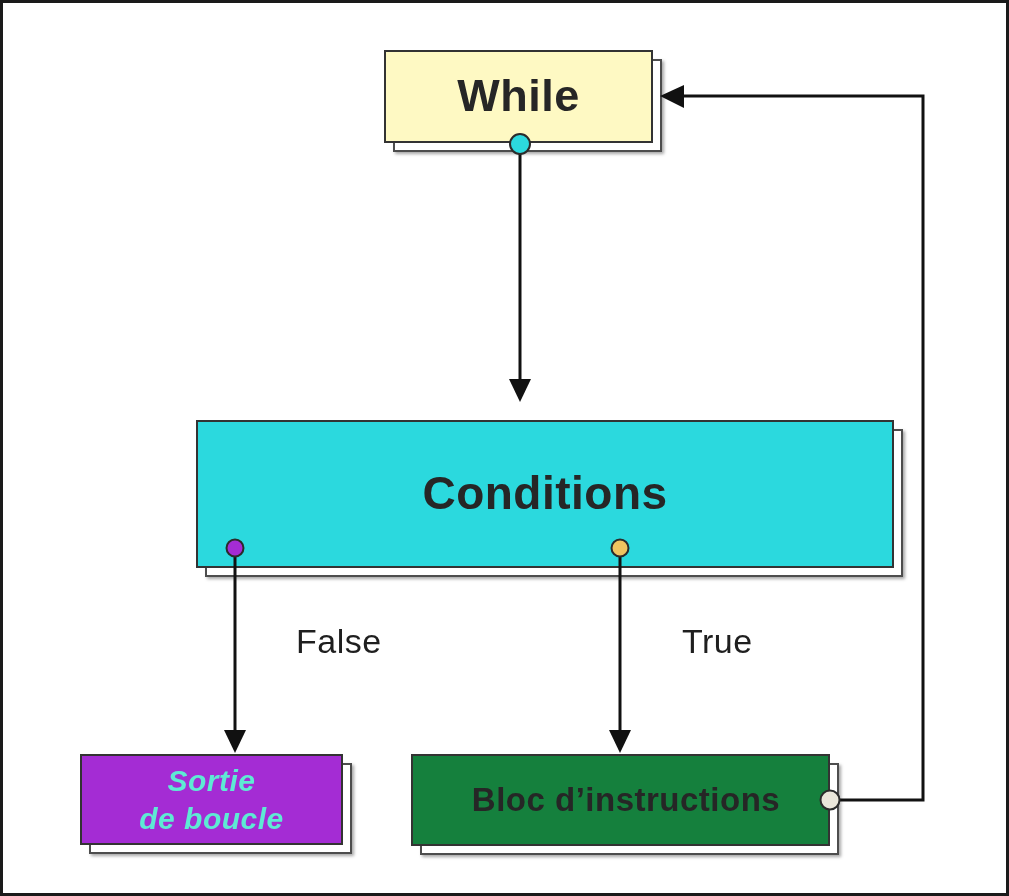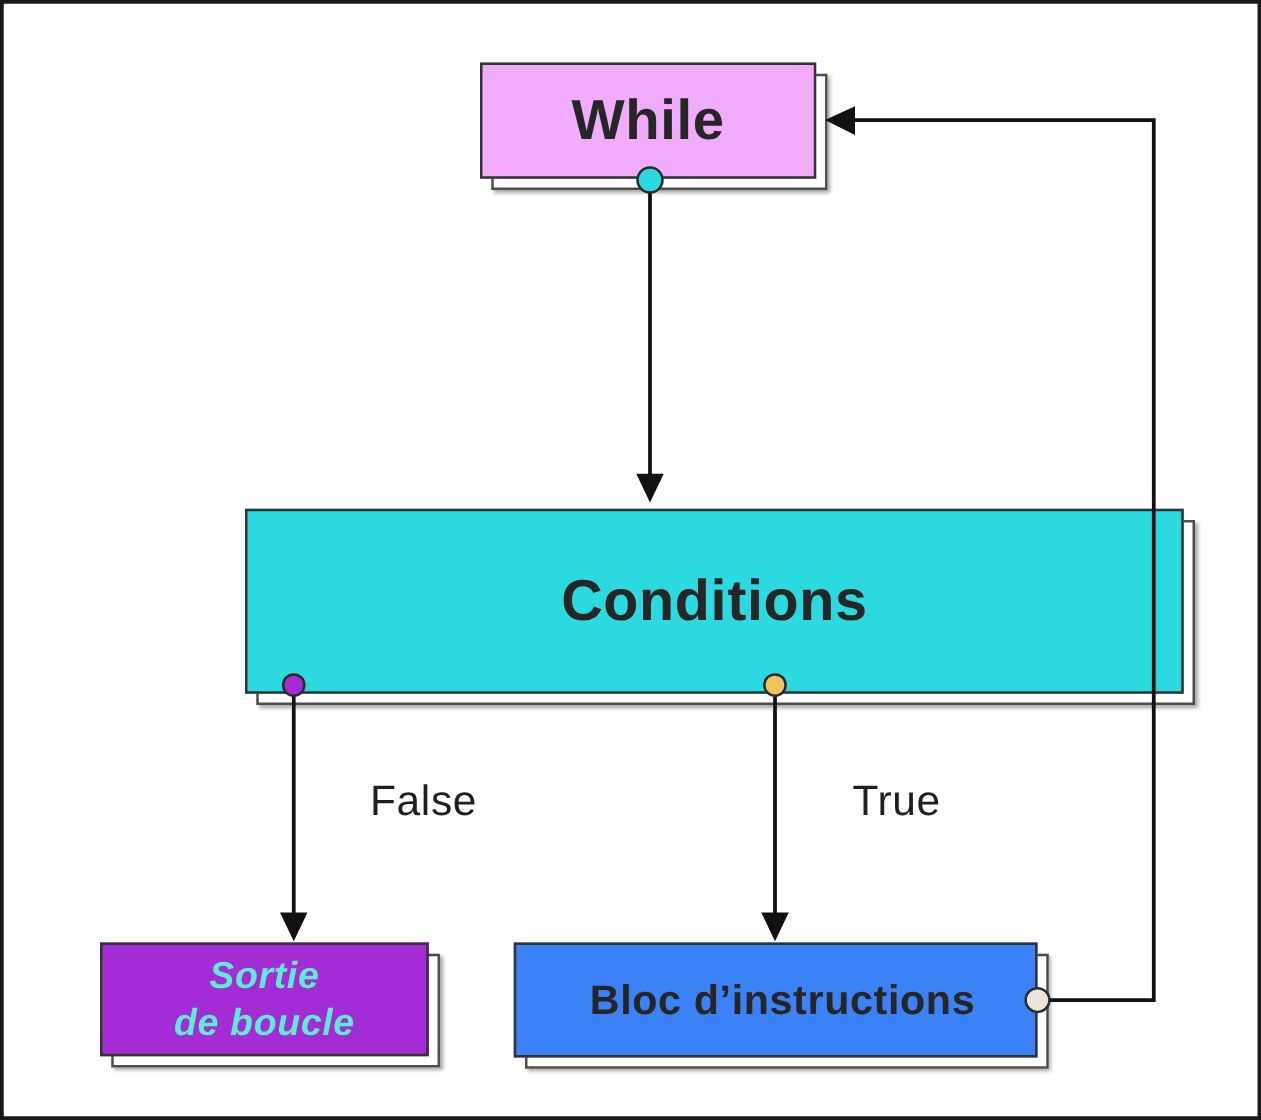--- a/index.html
+++ b/index.html
@@ -43,21 +43,21 @@
   }
   .face .label {
     color: #262626;
     font-weight: 700;
     letter-spacing: 0.5px;
     white-space: pre-line;
     line-height: 1.25;
   }
   #node-while        { left: 381px; top: 47px;  width: 269px; height: 93px; }
   #node-while .label { font-size: 45px; }
-  #node-conditions        { left: 193px; top: 404px; width: 751px; height: 148px; }
+  #node-conditions        { left: 193px; top: 417px; width: 698px; height: 148px; }
   #node-conditions .label { font-size: 46px; }
   #node-loop-exit        { left: 77px;  top: 751px; width: 263px; height: 91px; }
   #node-loop-exit .label { font-size: 30px; color: #ffffff; }
   #node-instruction-block        { left: 408px; top: 751px; width: 419px; height: 92px; }
   #node-instruction-block .label { font-size: 33px; }
 
   .connector-layer {
     position: absolute;
     left: 0; top: 0;
     width: 1009px;
@@ -77,21 +77,21 @@
   #edge-label-false { left: 254px; top: 619px; }
   #edge-label-true  { left: 640px; top: 619px; text-align: right; }
 </style>
 </head>
 <body>
 
 <div class="canvas">
 
   <div class="node" id="node-while">
     <div class="ghost"></div>
-    <div class="face" style="background-color: #f0abfc;">
+    <div class="face" style="background-color: #fef9c3;">
       <span class="label">While</span>
     </div>
   </div>
 
   <div class="node" id="node-conditions">
     <div class="ghost"></div>
     <div class="face" style="background-color: rgb(43, 217, 222);">
       <span class="label">Conditions</span>
     </div>
   </div>
@@ -99,21 +99,21 @@
   <div class="node" id="node-loop-exit">
     <div class="ghost"></div>
     <div class="face" style="background-color: rgb(164, 44, 212);">
       <span class="label" style="color: #5eead4; font-style: italic;">Sortie
 de boucle</span>
     </div>
   </div>
 
   <div class="node" id="node-instruction-block">
     <div class="ghost"></div>
-    <div class="face" style="background-color: #3b82f6; padding-left: 11px;">
+    <div class="face" style="background-color: #15803d; padding-left: 11px;">
       <span class="label">Bloc d’instructions</span>
     </div>
   </div>
 
   <div class="edge-label" id="edge-label-false">False</div>
   <div class="edge-label" id="edge-label-true">True</div>
 
   <svg class="connector-layer" viewBox="0 0 1009 896" xmlns="http://www.w3.org/2000/svg">
 
     <line x1="517" y1="151" x2="517" y2="379" stroke="#111111" stroke-width="3"></line>

